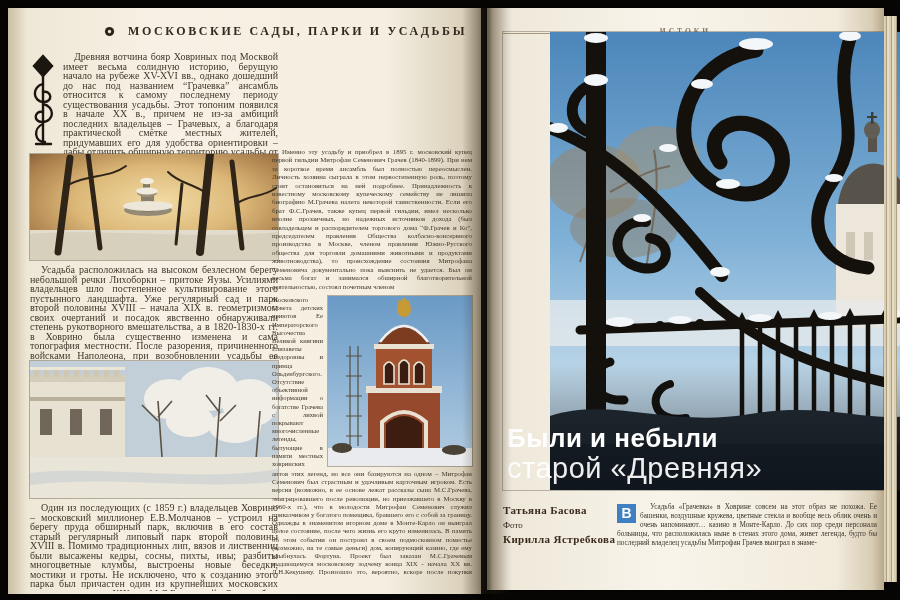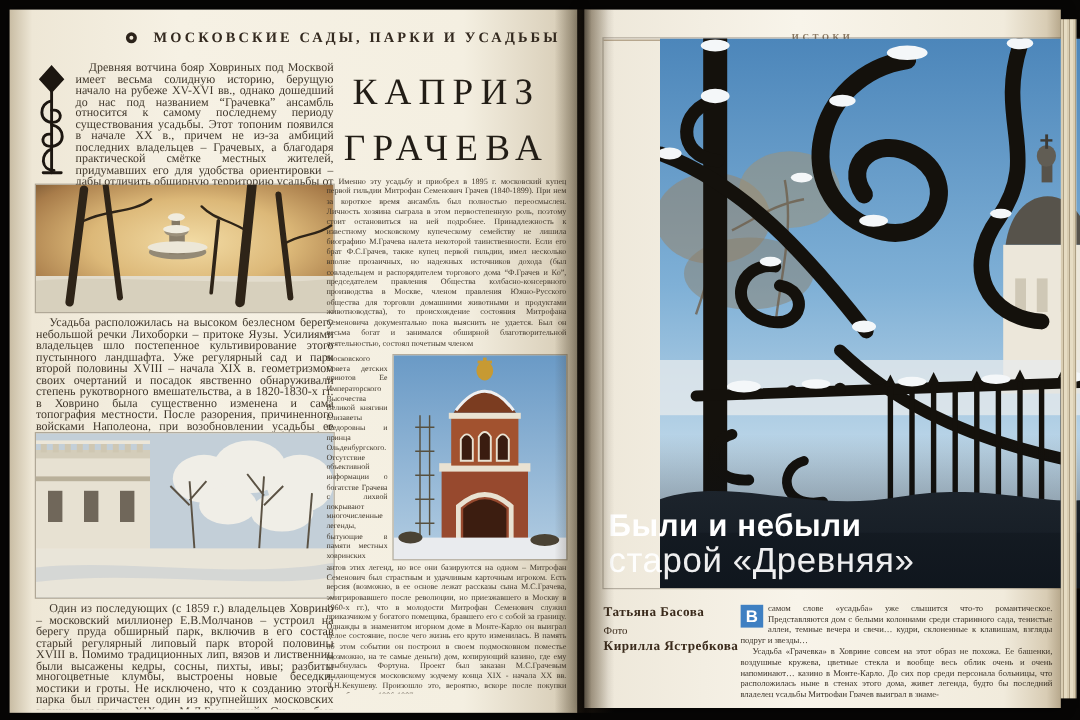--- a/index.html
+++ b/index.html
@@ -159,24 +159,20 @@
           <path d="M226 98 L230 50"></path>
         </g>
         <rect y="96" width="248" height="41" fill="#e9e5d9"></rect>
         <path d="M0 112 C70 104 170 122 248 108 L248 120 C180 130 80 114 0 124 Z" fill="#c8cdd2" opacity=".6"></path>
       </svg>
 
       <div class="para p3">Один из последующих (с 1859 г.) владельцев Ховрино – московский миллионер Е.В.Молчанов – устроил на берегу пруда обширный парк, включив в его состав старый регулярный липовый парк второй половины XVIII в. Помимо традиционных лип, вязов и лиственниц были высажены кедры, сосны, пихты, ивы; разбиты многоцветные клумбы, выстроены новые беседки, мостики и гроты. Не исключено, что к созданию этого парка был причастен один из крупнейших московских зодчих середины XIX в. М.Д.Быковский. Он же был автором усадебной церкви Знамения (1868-1870), построенной в русско-византийском стиле.</div>
     </div>
 
     <div class="col-mid">
-      <div class="article-title">
-        <div>КАПРИЗ</div>
-        <div>ГРАЧЕВА</div>
-      </div>
 
       <div class="mc mc-top">Именно эту усадьбу и приобрел в 1895 г. московский купец первой гильдии Митрофан Семенович Грачев (1840-1899). При нем за короткое время ансамбль был полностью переосмыслен. Личность хозяина сыграла в этом первостепенную роль, поэтому стоит остановиться на ней подробнее. Принадлежность к известному московскому купеческому семейству не лишила биографию М.Грачева налета некоторой таинственности. Если его брат Ф.С.Грачев, также купец первой гильдии, имел несколько вполне прозаичных, но надежных источников дохода (был совладельцем и распорядителем торгового дома “Ф.Грачев и Ко”, председателем правления Общества колбасно-консервного производства в Москве, членом правления Южно-Русского общества для торговли домашними животными и продуктами животноводства), то происхождение состояния Митрофана Семеновича документально пока выяснить не удается. Был он весьма богат и занимался обширной благотворительной деятельностью, состоял почетным членом</div>
 
       <div class="mc-row">
         <div class="mc mc-narrow">Московского Совета детских приютов Ее Императорского Высочества Великой княгини Елизаветы Федоровны и принца Ольденбургского. Отсутствие объективной информации о богатстве Грачева с лихвой покрывают многочисленные легенды, бытующие в памяти местных ховринских жителей до сих пор. Служащие больницы, располагающейся на территории усадьбы с 1940-х гг., и сегодня с удовольствием рассказывают их желающим. Есть несколько вари-</div>
         <svg class="photo ph3" viewBox="0 0 144 170" preserveAspectRatio="none">
           <defs>
             <linearGradient id="csky" x1="0" y1="0" x2="0" y2="1">
               <stop offset="0%" stop-color="#6a9ac6"></stop>
                 <stop offset="100%" stop-color="#b3cde2"></stop>
@@ -331,20 +327,19 @@
     </div>
 
     <div class="byline">
       <div class="author">Татьяна Басова</div>
       <div class="photo-label">Фото</div>
       <div class="photographer">Кирилла Ястребкова</div>
     </div>
 
     <div class="rp-body">
       <span class="dropcap">В</span>
-      <span>самом слове «усадьба» уже слышится что-то романтическое. Представляются дом с белыми колоннами среди старинного сада, тенистые аллеи, темные вечера и свечи… кудри, склоненные к клавишам, взгляды подруг и звезды…</span>
       <div class="p-ind">Усадьба «Грачевка» в Ховрине совсем на этот образ не похожа. Ее башенки, воздушные кружева, цветные стекла и вообще весь облик очень и очень напоминают… казино в Монте-Карло. До сих пор среди персонала больницы, что расположилась ныне в стенах этого дома, живет легенда, будто бы последний владелец усадьбы Митрофан Грачев выиграл в знаме-</div>
     </div>
   </div>
 
   <div class="gutter"></div>
   <div class="page-stack"></div>
 </div>
 
 </body></html>

